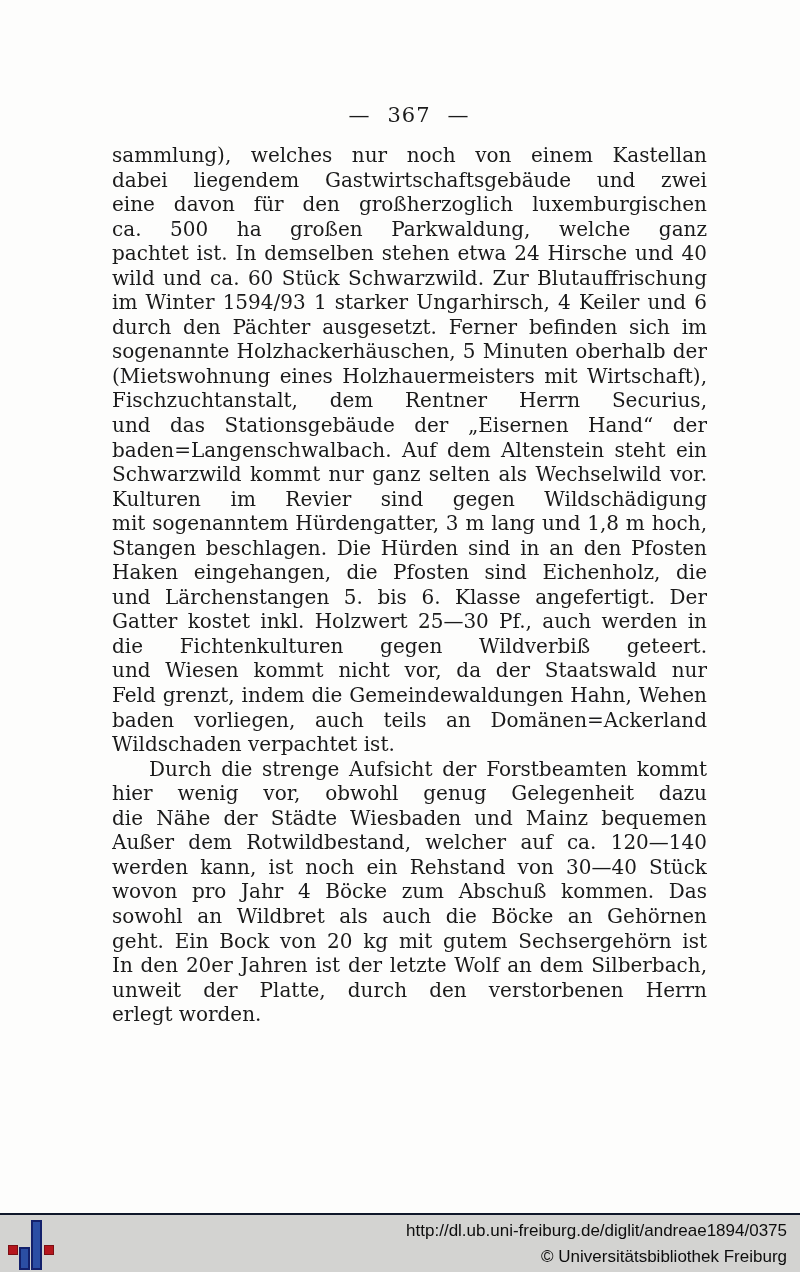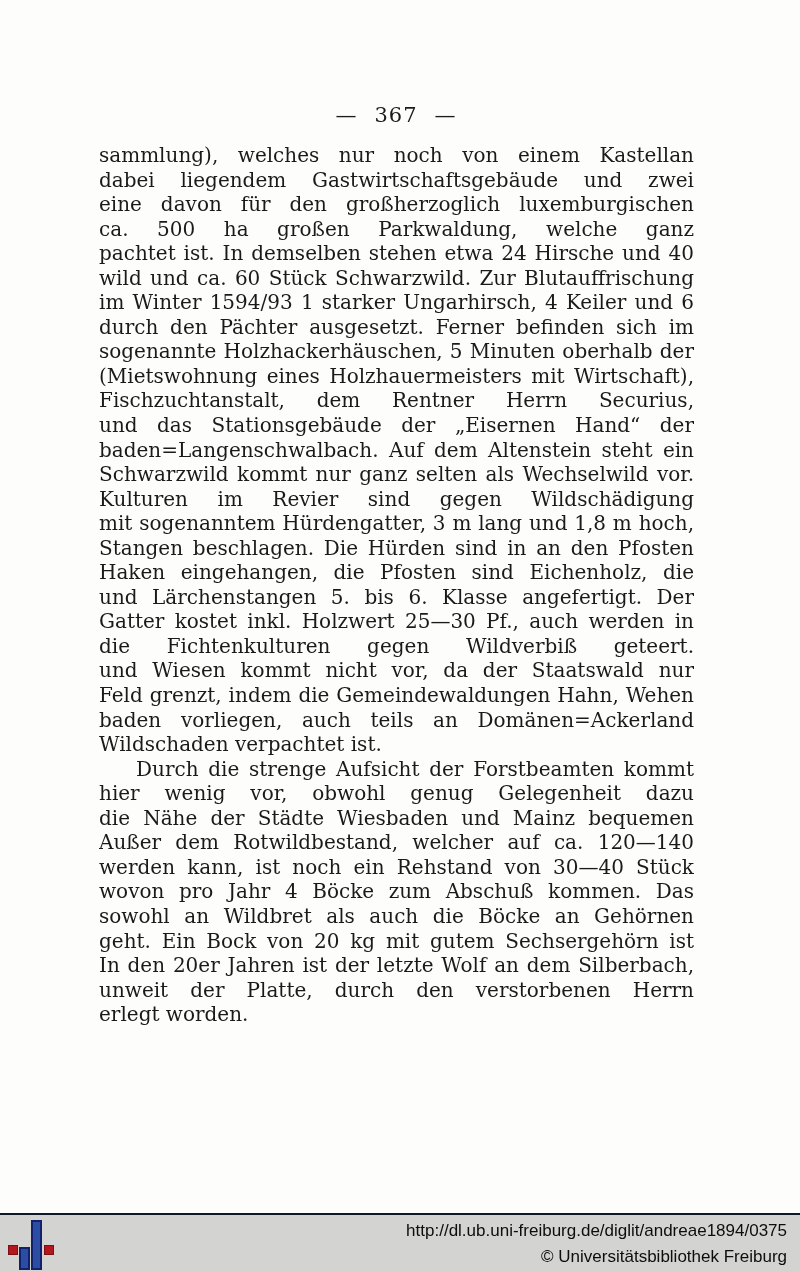--- a/index.html
+++ b/index.html
@@ -11,21 +11,21 @@
     height: 1272px;
     position: relative;
     background: #fdfdfc;
     overflow: hidden;
     font-family: "DejaVu Serif", serif;
   }
 
   
   .scan-page {
     position: absolute;
-    left: 0; top: 0;
+    left: 13px; top: 0;
     width: 752px;
     height: 1213px;
     background: #fdfdfc;
   }
 
   .pagenum {
     position: absolute;
     top: 103px;
     left: 0;
     width: 792px;

